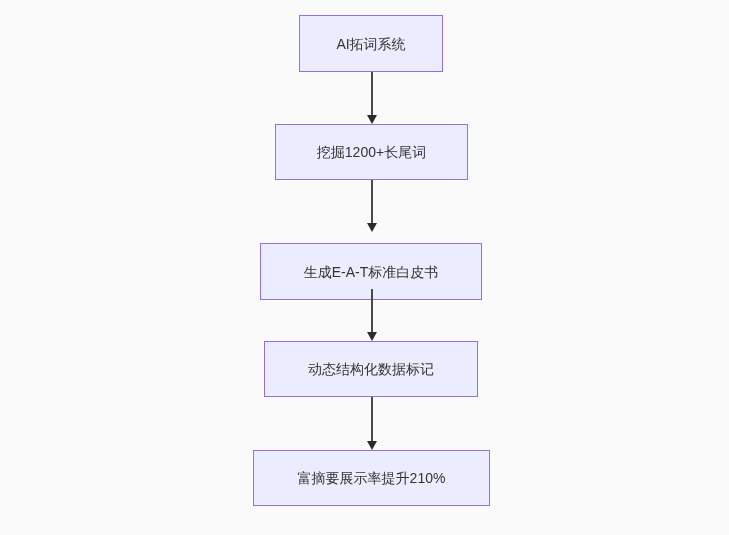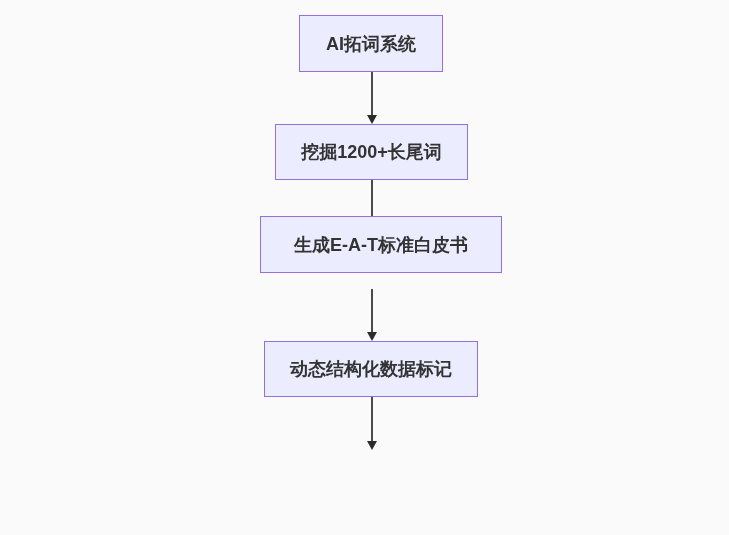--- a/index.html
+++ b/index.html
@@ -14,32 +14,31 @@
     height: 535px;
     background: #fafafa;
     overflow: hidden;
   }
   .node {
     position: absolute;
     box-sizing: border-box;
     background: #ececff;
     border: 1px solid #9370db;
     color: #333333;
-    font-size: 18px;
+    font-size: 14px;
     line-height: 1;
     display: flex;
     align-items: center;
     justify-content: center;
     text-align: center;
     white-space: nowrap;
-    font-weight: bold;
   }
   .node-1 { left: 299px; top: 15px;  width: 144px; height: 57px; }
   .node-2 { left: 275px; top: 124px; width: 193px; height: 56px; justify-content: center; }
-  .node-3 { left: 260px; top: 216px; width: 242px; height: 57px; }
+  .node-3 { left: 260px; top: 243px; width: 222px; height: 57px; }
   .node-4 { left: 264px; top: 341px; width: 214px; height: 56px; align-items: center; }
   .node-5 { left: 253px; top: 450px; width: 237px; height: 56px; }
 
   .edge {
     position: absolute;
     width: 12px;
     margin-left: -6px;
     left: 372px;
   }
   .edge .line {
@@ -101,14 +100,17 @@
 
   <div class="node node-4">
     <span>动态结构化数据标记</span>
   </div>
 
   <div class="edge edge-4">
     <div class="line"></div>
     <div class="arrowhead"></div>
   </div>
 
+  <div class="node node-5">
+    <span>富摘要展示率提升210%</span>
+  </div>
 
 </div>
 
 </body></html>

